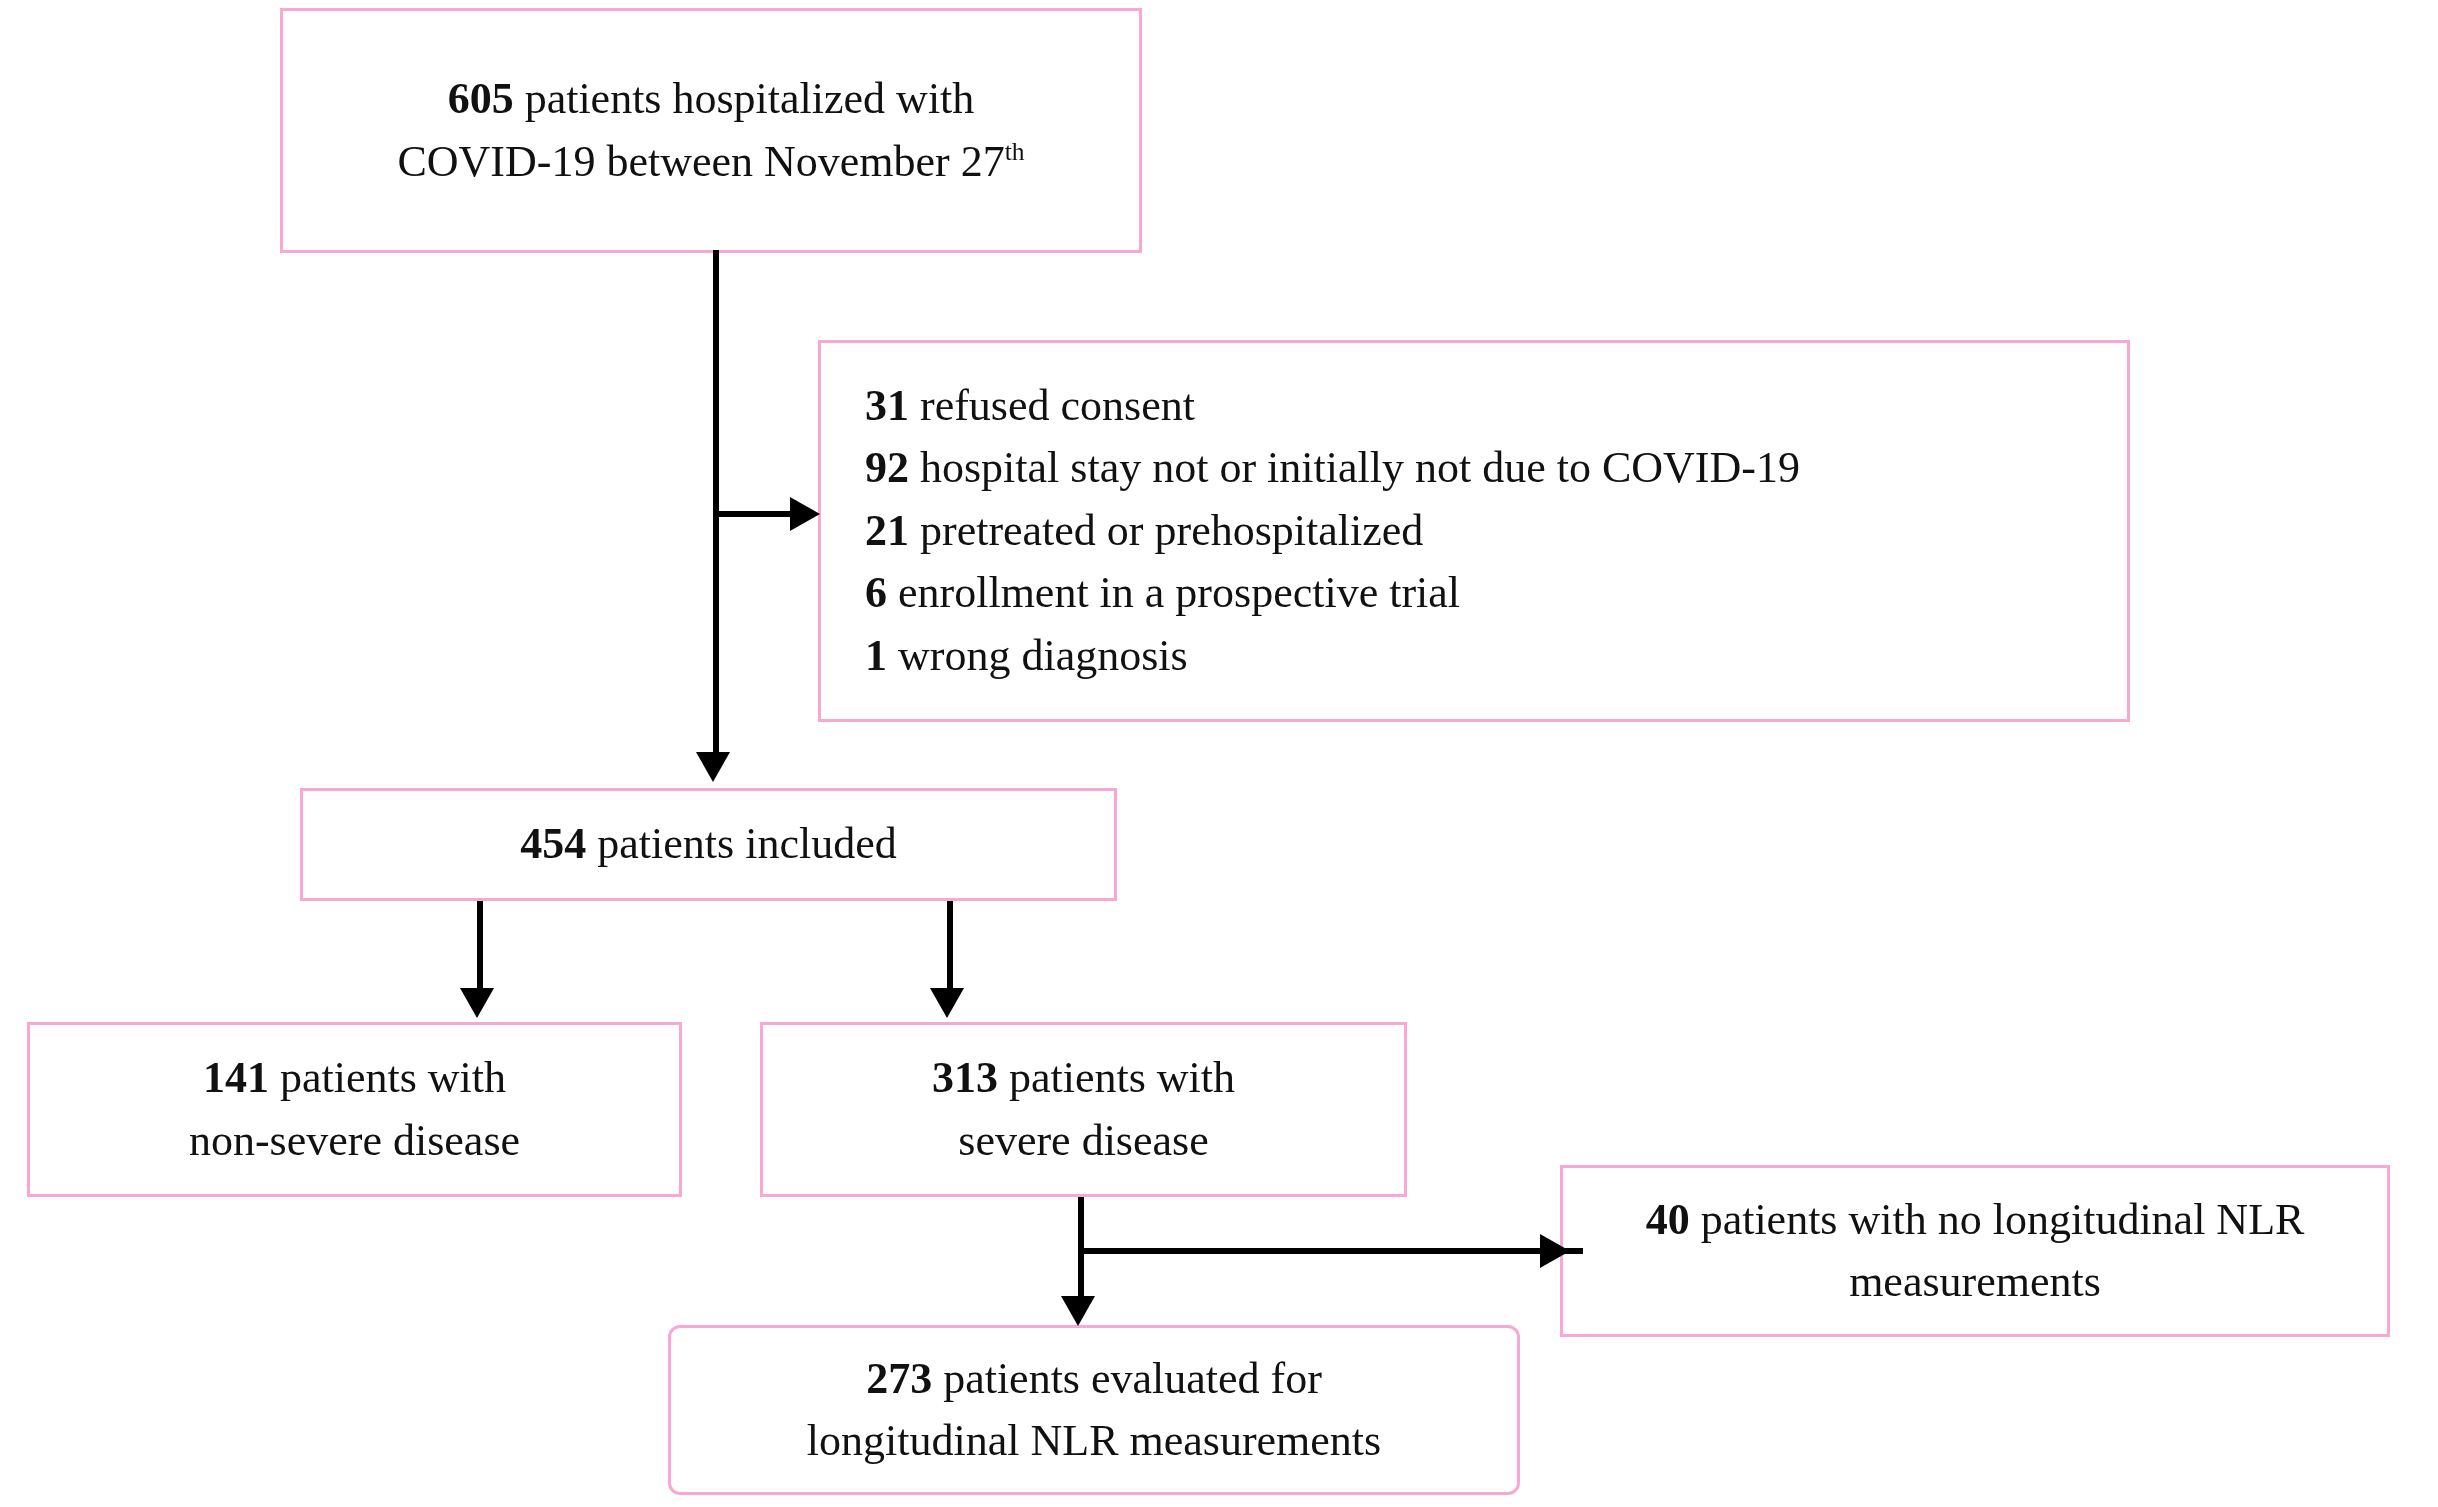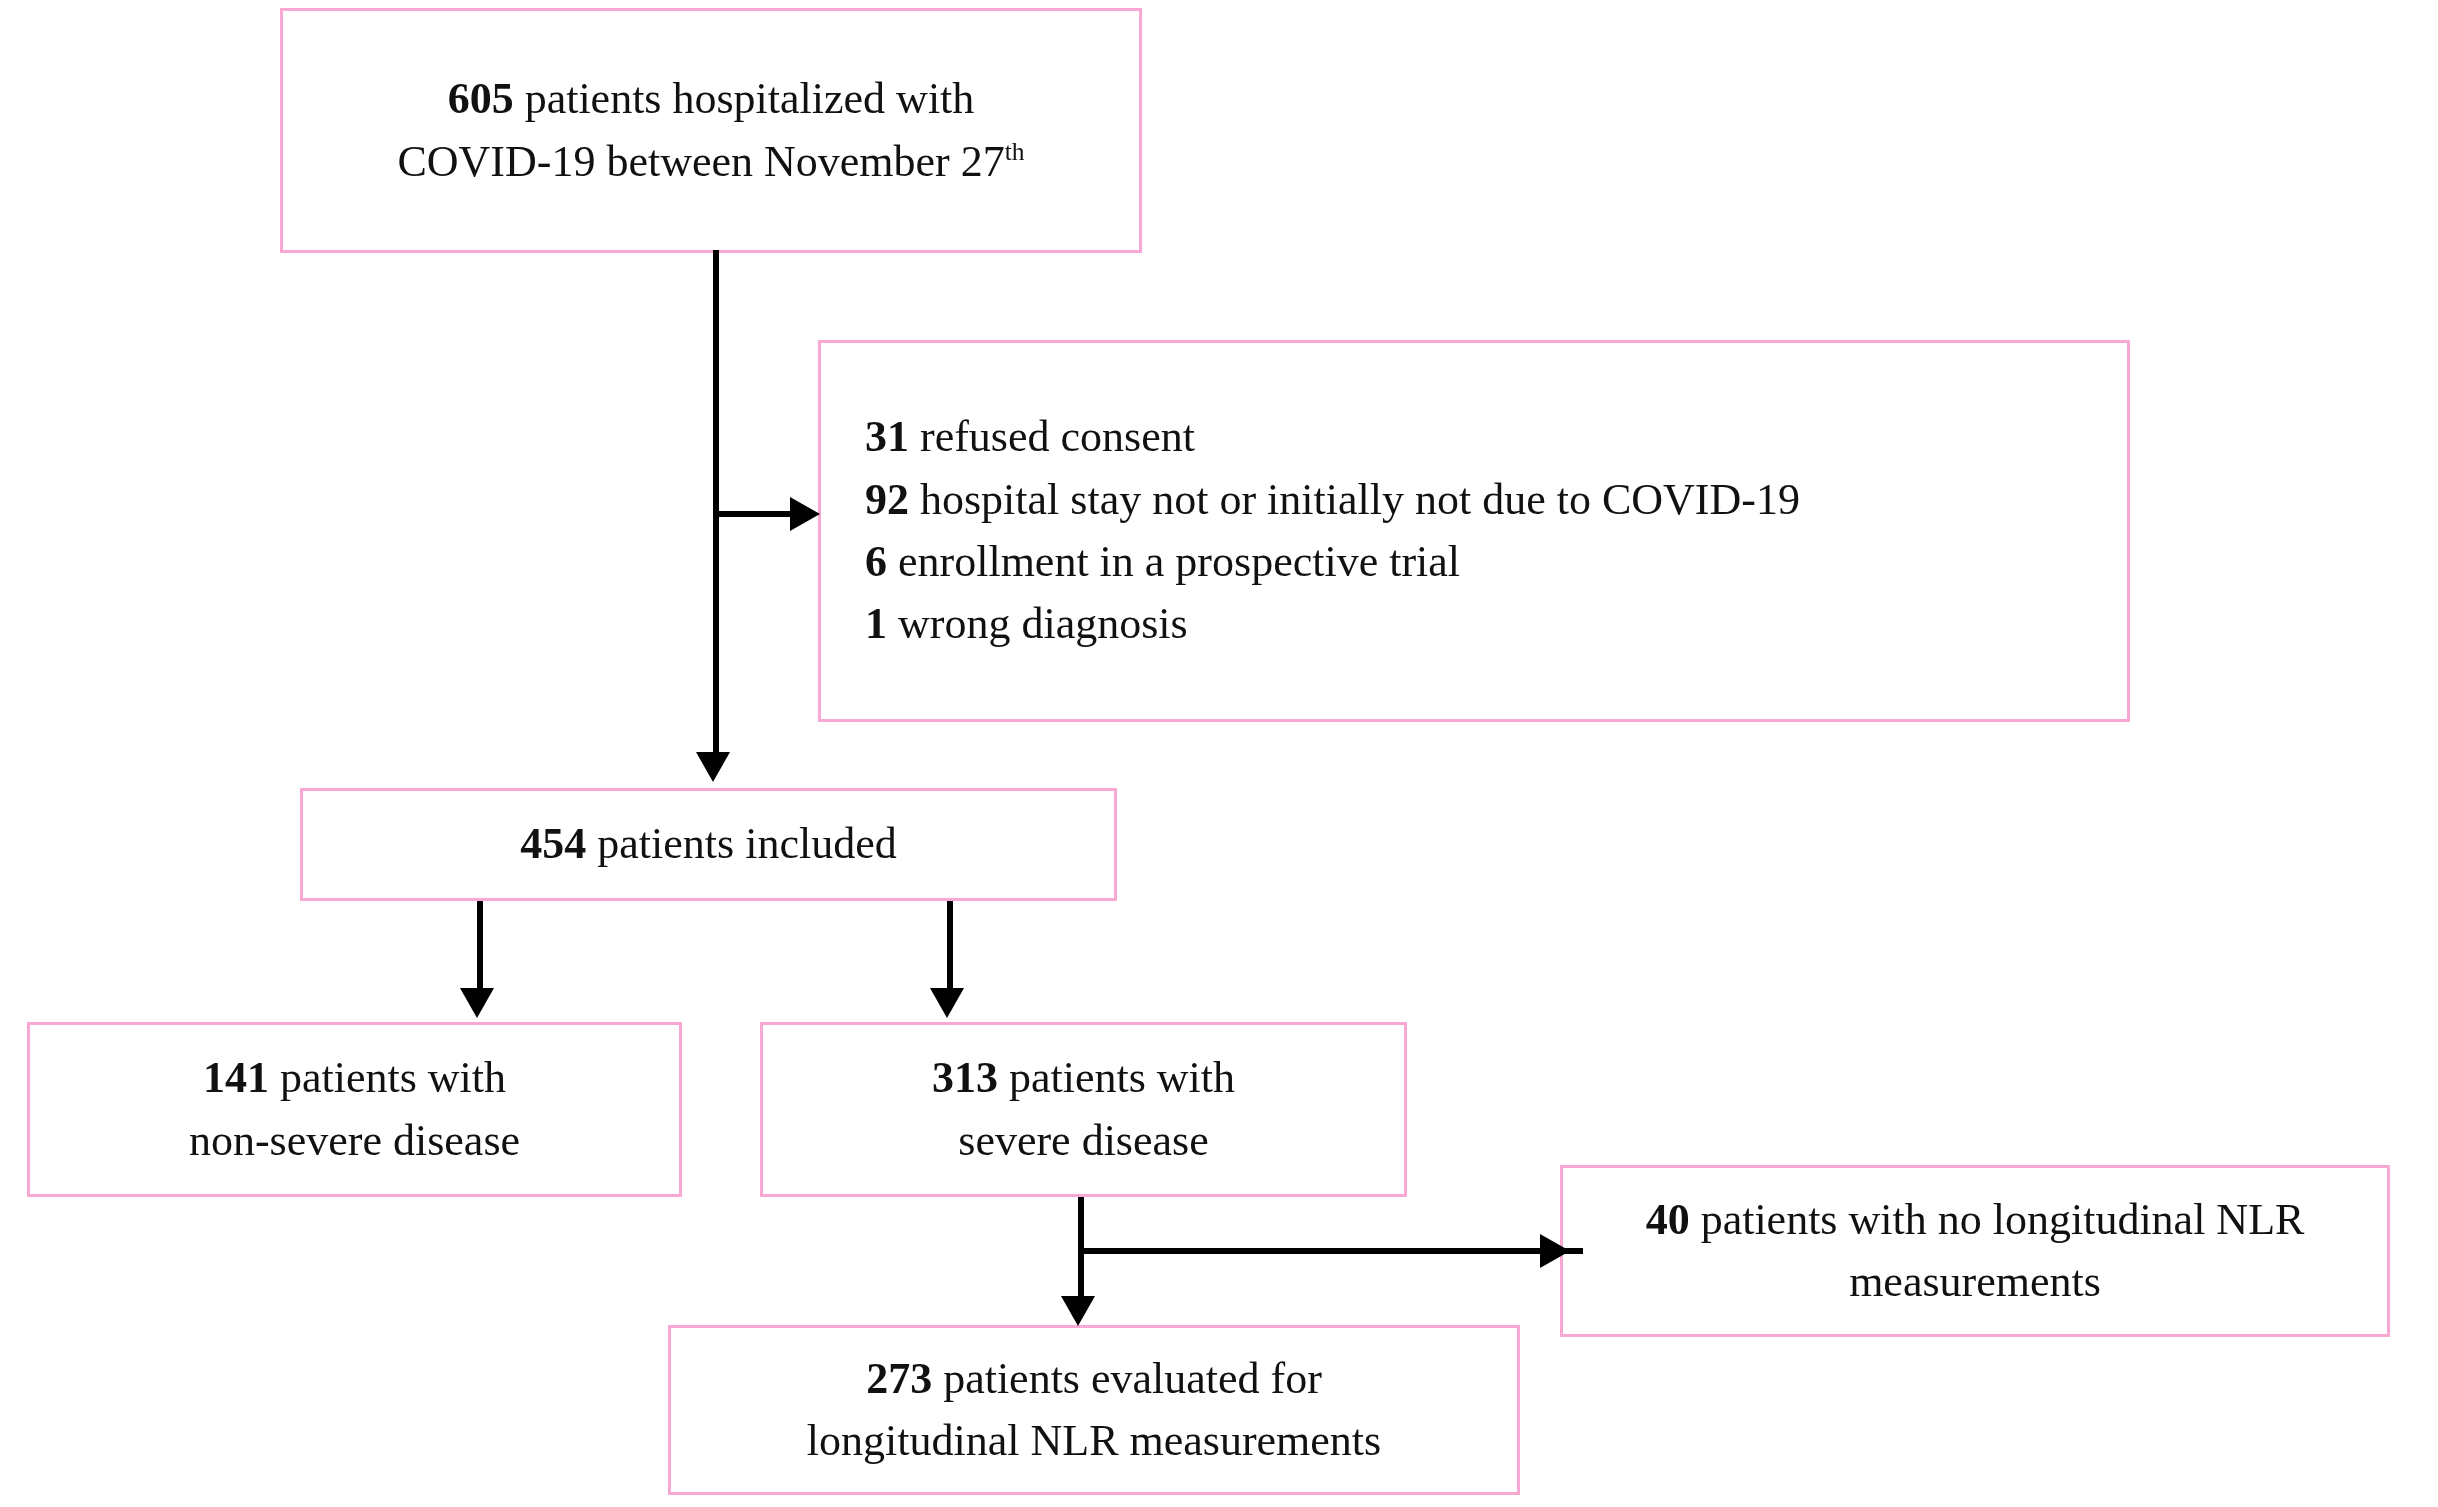--- a/index.html
+++ b/index.html
@@ -42,21 +42,21 @@
     line-height: 0;
   }
 
   
   #node-enrolled   { left: 280px;  top: 8px;    width: 862px;  height: 245px; }
   #node-excluded   { left: 818px;  top: 340px;  width: 1312px; height: 382px; }
   #node-included   { left: 300px;  top: 788px;  width: 817px;  height: 113px; }
   #node-nonsevere  { left: 15px;   top: 1022px; width: 655px;  height: 175px; margin-left: 12px; }
   #node-severe     { left: 760px;  top: 1022px; width: 647px;  height: 175px; }
   #node-nonlr      { left: 1560px; top: 1165px; width: 830px;  height: 172px; }
-  #node-evaluated  { left: 668px;  top: 1325px; width: 852px;  height: 170px; }
+  #node-evaluated  { left: 668px;  top: 1325px; width: 852px;  height: 170px; border-radius: 12px; }
 
   
   .conn {
     position: absolute;
     background: #000000;
   }
   .vline { width: 6px; }
   .hline { height: 6px; }
   .arrowhead {
     position: absolute;
@@ -101,20 +101,21 @@
 <div id="canvas">
 
   <div class="node center" id="node-enrolled">
     <span class="line"><span class="b">605</span><span> patients hospitalized with</span></span>
     <span class="line"><span>COVID-19 between November 27</span><sup>th</sup></span>
   </div>
 
   <div class="node leftal" id="node-excluded">
     <span class="line"><span class="b">31</span><span> refused consent</span></span>
     <span class="line"><span class="b">92</span><span> hospital stay not or initially not due to COVID-19</span></span>
+    <span class="line"><span class="b">21</span><span> pretreated or prehospitalized</span></span>
     <span class="line"><span class="b">6</span><span> enrollment in a prospective trial</span></span>
     <span class="line"><span class="b">1</span><span> wrong diagnosis</span></span>
   </div>
 
   <div class="node center" id="node-included">
     <span class="line"><span class="b">454</span><span> patients included</span></span>
   </div>
 
   <div class="node center" id="node-nonsevere">
     <span class="line"><span class="b">141</span><span> patients with</span></span>

